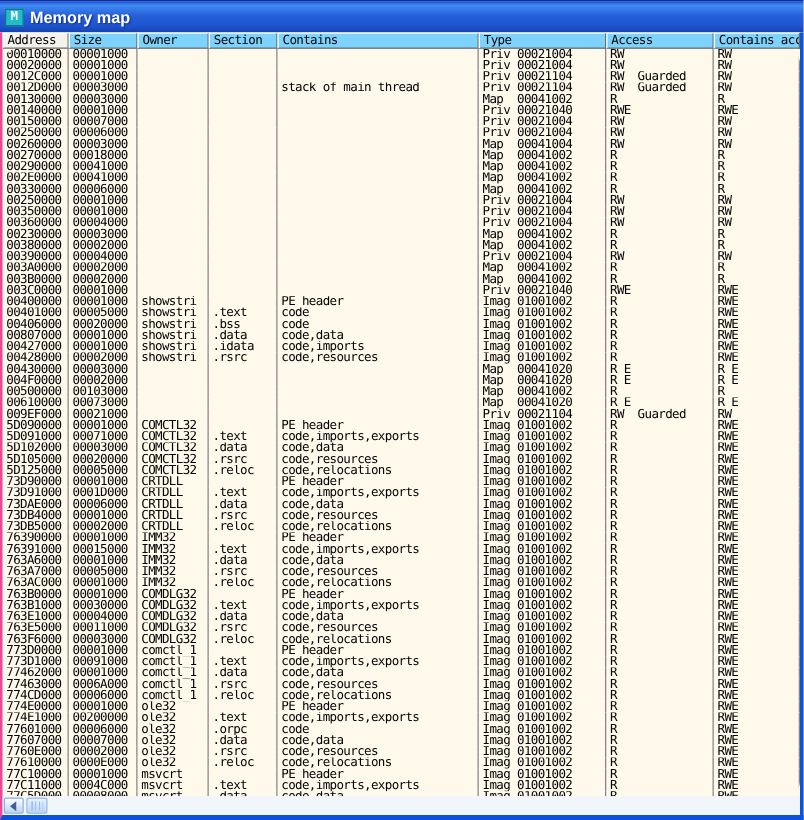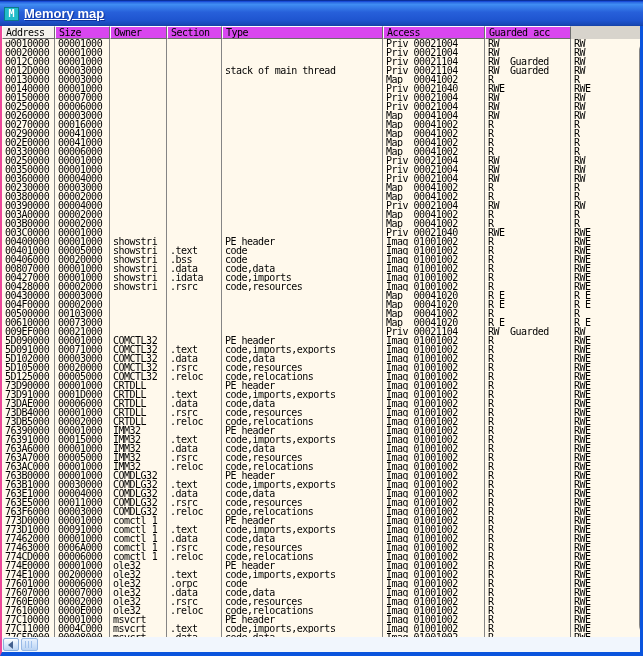--- a/index.html
+++ b/index.html
@@ -21,37 +21,36 @@
     width:15px; height:14px; flex:0 0 15px;
     background:#22bcca;
     border:1px solid #0a7a88;
     color:#ffffff; font:bold 10px/12px "DejaVu Sans Mono",monospace;
     text-align:center;
   }
   .win-title {
     color:#ffffff; font:bold 13px/14px "Liberation Sans", sans-serif;
     text-shadow:1px 1px 1px #10339c;
     white-space:nowrap;
-    text-decoration:underline;
   }
   
   .client {
     flex:1 1 auto; min-height:0;
     border-left:2px solid #ec4899;
     border-right:3px solid #0a54dd;
     border-bottom:4px solid #0a54dd;
     background:#fff9ec;
     display:flex; flex-direction:column;
     overflow:hidden;
   }
   .grid-cols { display:grid; grid-template-columns:53px 55px 57px 55px 161px 102px 86px 1fr; }
   
   .header { height:13px; flex:0 0 13px; background:#d8d4cc; }
   .header-cell {
-    background:#d946ef;
+    background:#7dd3fc;
     border-top:1px solid #fdfdfb;
     border-left:1px solid #fdfdfb;
     border-right:1px solid #6e6e6e;
     border-bottom:1px solid #6e6e6e;
     font:10px/10px "DejaVu Sans Mono",monospace;
     letter-spacing:-0.5px;
     color:#000;
     padding:1px 0 0 3px;
     white-space:pre; overflow:hidden;
   }
@@ -112,23 +111,24 @@
     <div class="win-title">Memory map</div>
   </div>
 
   <div class="client">
 
     <div class="header grid-cols">
         <div class="header-cell active">Address</div>
         <div class="header-cell">Size</div>
         <div class="header-cell">Owner</div>
         <div class="header-cell">Section</div>
+        <div class="header-cell">Contains</div>
         <div class="header-cell">Type</div>
         <div class="header-cell">Access</div>
-        <div class="header-cell">Guarded acc</div>
+        <div class="header-cell">Contains acc</div>
       </div>
 
     <div class="tbody">
         <div class="row grid-cols">
           <div class="cell">00010000</div>
           <div class="cell">00001000</div>
           <div class="cell"></div>
           <div class="cell"></div>
           <div class="cell"></div>
           <div class="cell">Priv 00021004</div>
@@ -210,21 +210,21 @@
           <div class="cell">00003000</div>
           <div class="cell"></div>
           <div class="cell"></div>
           <div class="cell"></div>
           <div class="cell">Map  00041004</div>
           <div class="cell">RW</div>
           <div class="cell">RW</div>
         </div>
         <div class="row grid-cols">
           <div class="cell">00270000</div>
-          <div class="cell">00016000</div>
+          <div class="cell">00018000</div>
           <div class="cell"></div>
           <div class="cell"></div>
           <div class="cell"></div>
           <div class="cell">Map  00041002</div>
           <div class="cell">R</div>
           <div class="cell">R</div>
         </div>
         <div class="row grid-cols">
           <div class="cell">00290000</div>
           <div class="cell">00041000</div>

